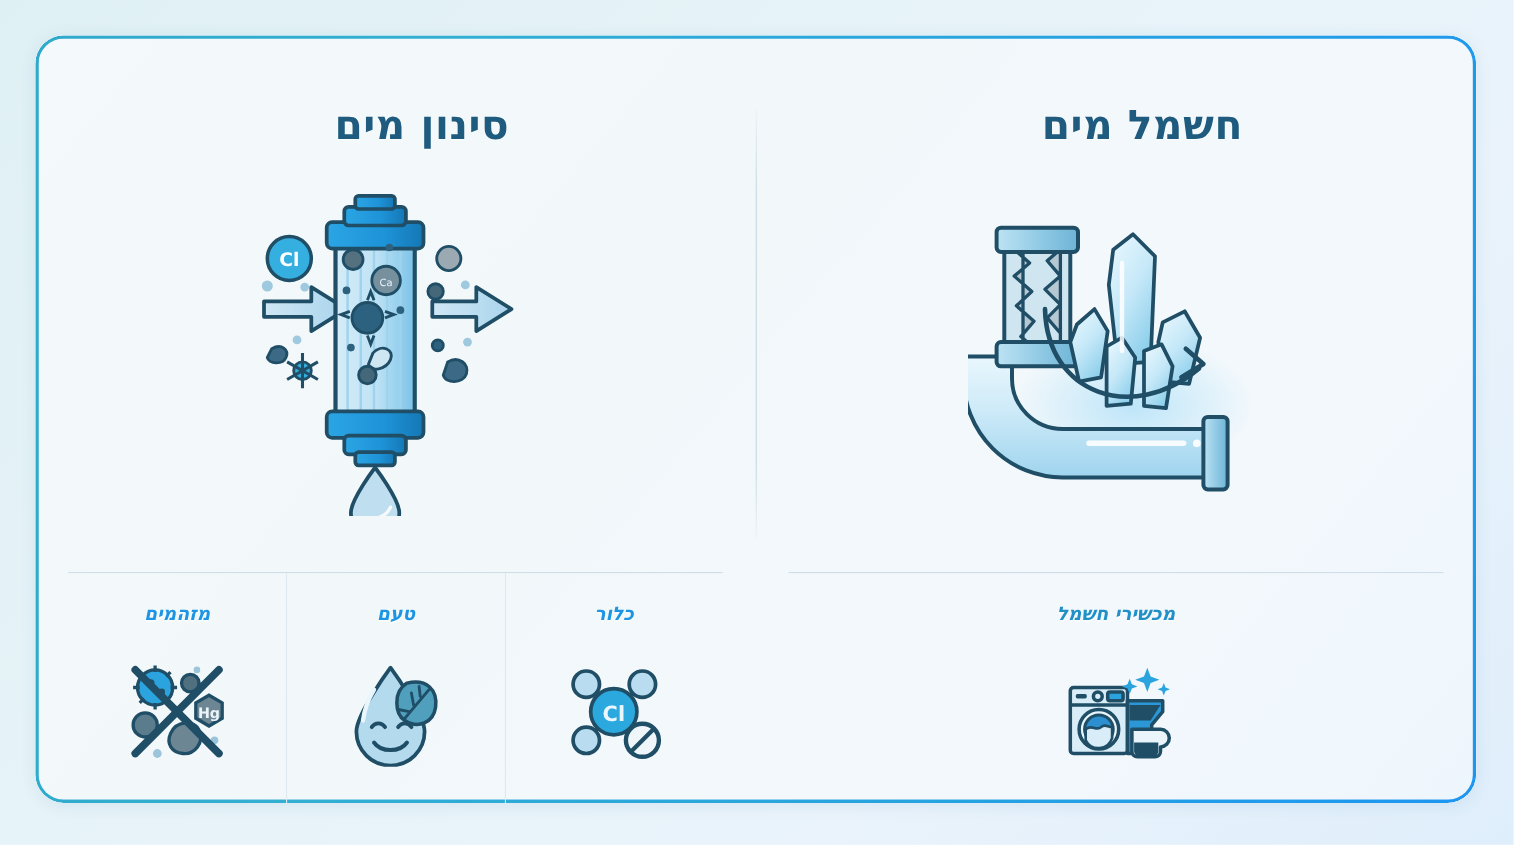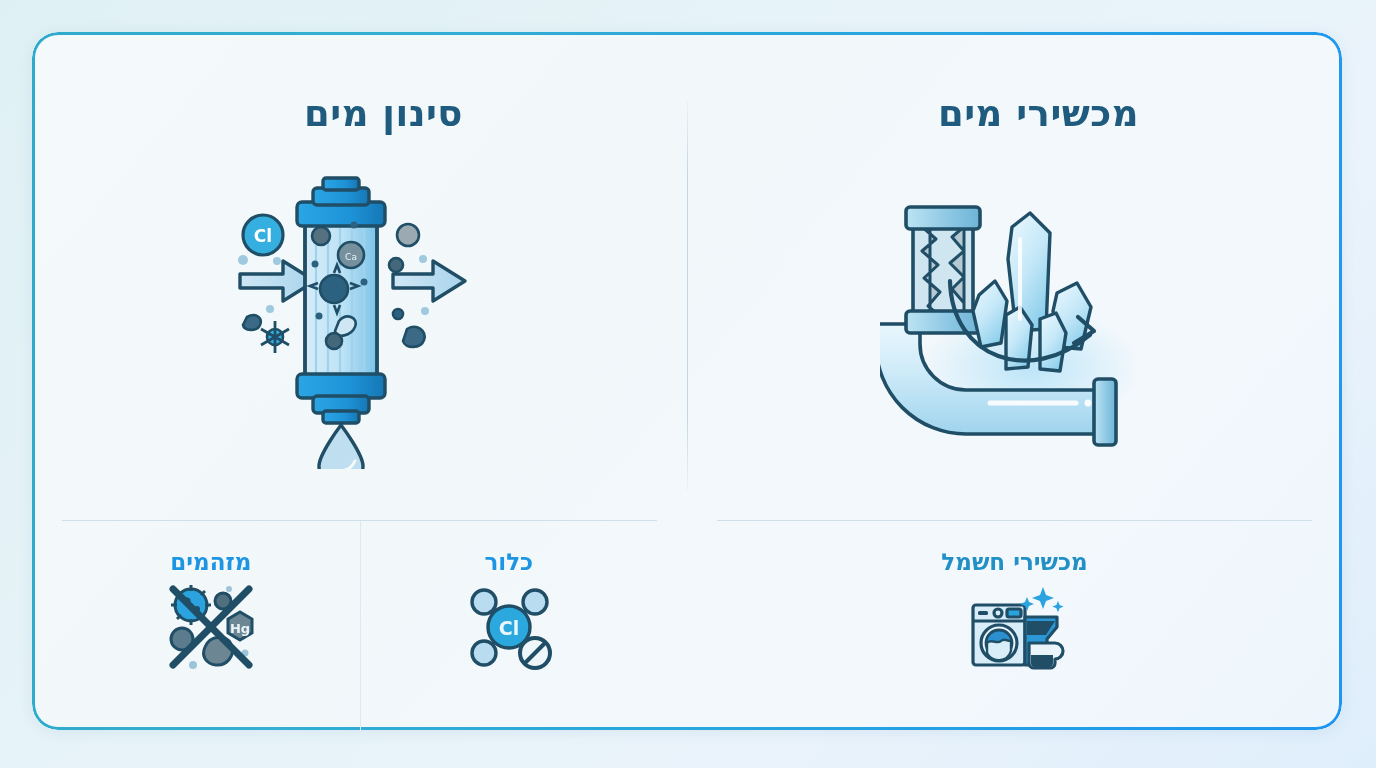--- a/index.html
+++ b/index.html
@@ -94,26 +94,27 @@
   .cell {
     flex: 1 1 33.333%;
     display: flex;
     flex-direction: column;
     align-items: center;
     padding-top: 28px;
     border-left: 1px solid #dde8ef;
   }
   .cell:last-child { border-left: none; }
   .cell-label {
-    font-size: 23px;
+    font-size: 17px;
     font-weight: 700;
     direction: rtl;
-    margin-bottom: 2px;
+    margin-bottom: 28px;
     white-space: nowrap;
     text-shadow: 0 1px 0 rgba(255,255,255,0.6);
+    font-style: italic;
   }
   #panel-filtration .cell-label { color: #1E95E2; }
   #panel-softening  .cell-label { color: #2190C6; }
 
   .cell-icon {
     width: 100px;
     height: 100px;
     display: flex;
     align-items: flex-end;
     justify-content: center;
@@ -240,20 +241,36 @@
               </g>
               <text x="50" y="58" font-size="19" font-weight="700" fill="#eaf7ff" text-anchor="middle" font-family="DejaVu Sans, sans-serif">Cl</text>
               <g stroke="#1F4E66" stroke-width="4" fill="none">
                 <circle cx="76" cy="76" r="15" fill="#eef6fa"></circle>
                 <line x1="66" y1="86" x2="86" y2="66"></line>
               </g>
             </svg>
           </div>
         </div>
 
+        <div class="cell">
+          <div class="cell-label">טעם</div>
+          <div class="cell-icon">
+            <svg width="100" height="100" viewBox="0 0 100 100">
+              <path d="M45 10 C45 10 14 52 14 68 a31 31 0 0 0 62 0 C76 52 45 10 45 10 Z" fill="#b4daee" stroke="#1F4E66" stroke-width="3.4" stroke-linejoin="round"></path>
+              <path d="M30 30 C24 40 21 50 20 58" stroke="#e9f6fd" stroke-width="4" fill="none" stroke-linecap="round"></path>
+              <path d="M60 24 c18 -4 28 6 26 22 c-2 14 -16 20 -28 12 c-9 -6 -11 -26 2 -34 Z" fill="#4f9fbd" stroke="#1F4E66" stroke-width="3.2" stroke-linejoin="round"></path>
+              <path d="M58 56 L80 30 M66 44 l-2 -11 M72 36 l-1 -9 M62 50 l-10 -2" stroke="#1F4E66" stroke-width="2.6" fill="none" stroke-linecap="round"></path>
+              <g stroke="#1F4E66" stroke-width="3.6" fill="none" stroke-linecap="round">
+                <path d="M28 64 a7 7 0 0 1 12 0"></path>
+                <path d="M52 64 a7 7 0 0 1 12 0"></path>
+                <path d="M30 78 a17 13 0 0 0 30 0"></path>
+              </g>
+            </svg>
+          </div>
+        </div>
 
         <div class="cell">
           <div class="cell-label">מזהמים</div>
           <div class="cell-icon">
             <svg width="100" height="100" viewBox="0 0 100 100">
               <g stroke="#1F4E66" stroke-width="3">
                 <circle cx="30" cy="28" r="16" fill="#2BA3DE"></circle>
                 <g fill="none" stroke-width="3">
                   <path d="M30 8 v6 M30 42 v6 M10 28 h6 M44 28 h6 M16 14 l4 4 M44 14 l-4 4 M16 42 l4 -4 M44 42 l-4 -4"></path>
                 </g>
@@ -275,21 +292,21 @@
                 <line x1="12" y1="12" x2="88" y2="88"></line>
                 <line x1="88" y1="12" x2="12" y2="88"></line>
               </g>
             </svg>
           </div>
         </div>
       </div>
     </section>
 
     <section class="panel" id="panel-softening">
-      <h2 class="panel-title">מכשירי מים</h2>
+      <h2 class="panel-title">חשמל מים</h2>
 
       <div class="hero">
 
         <svg class="hero-icon" width="270" height="260" viewBox="0 0 270 260">
           <defs>
             <linearGradient id="pipeG" x1="0" y1="0" x2="0" y2="1">
               <stop offset="0%" stop-color="#e9f7fd"></stop>
                 <stop offset="45%" stop-color="#cdeaf8"></stop>
                 <stop offset="100%" stop-color="#9fd4ee"></stop>
             </linearGradient>

